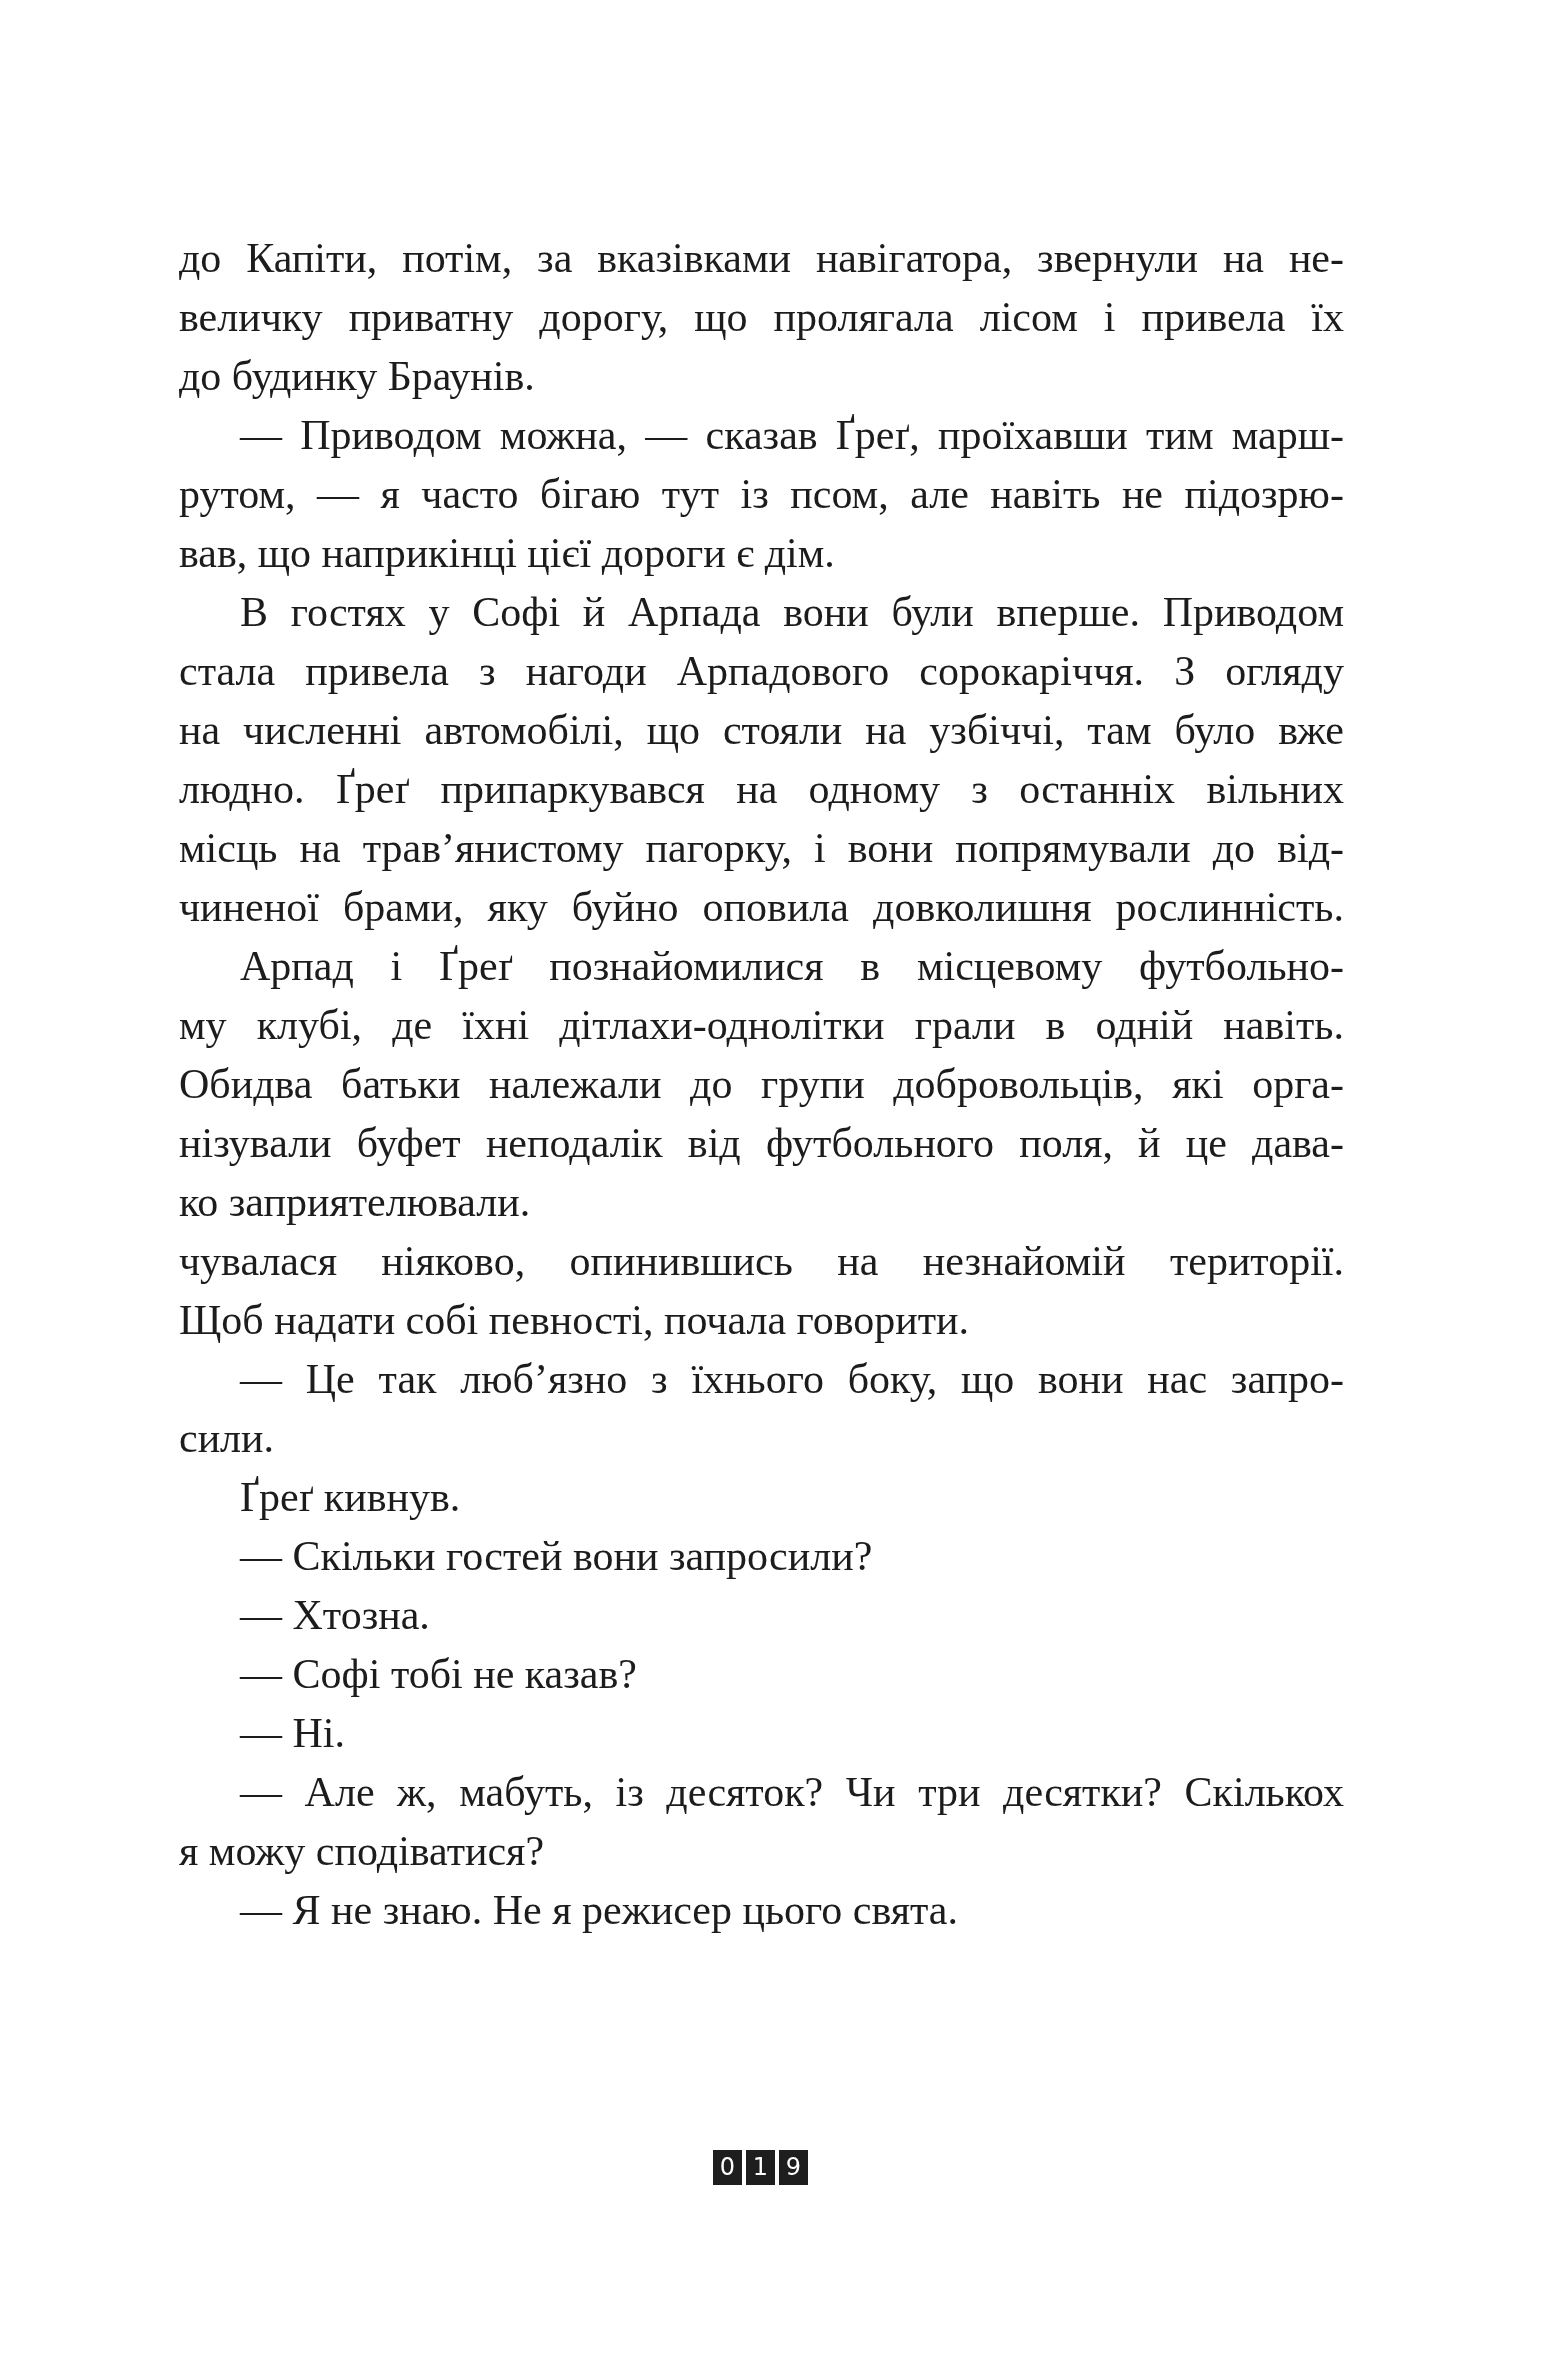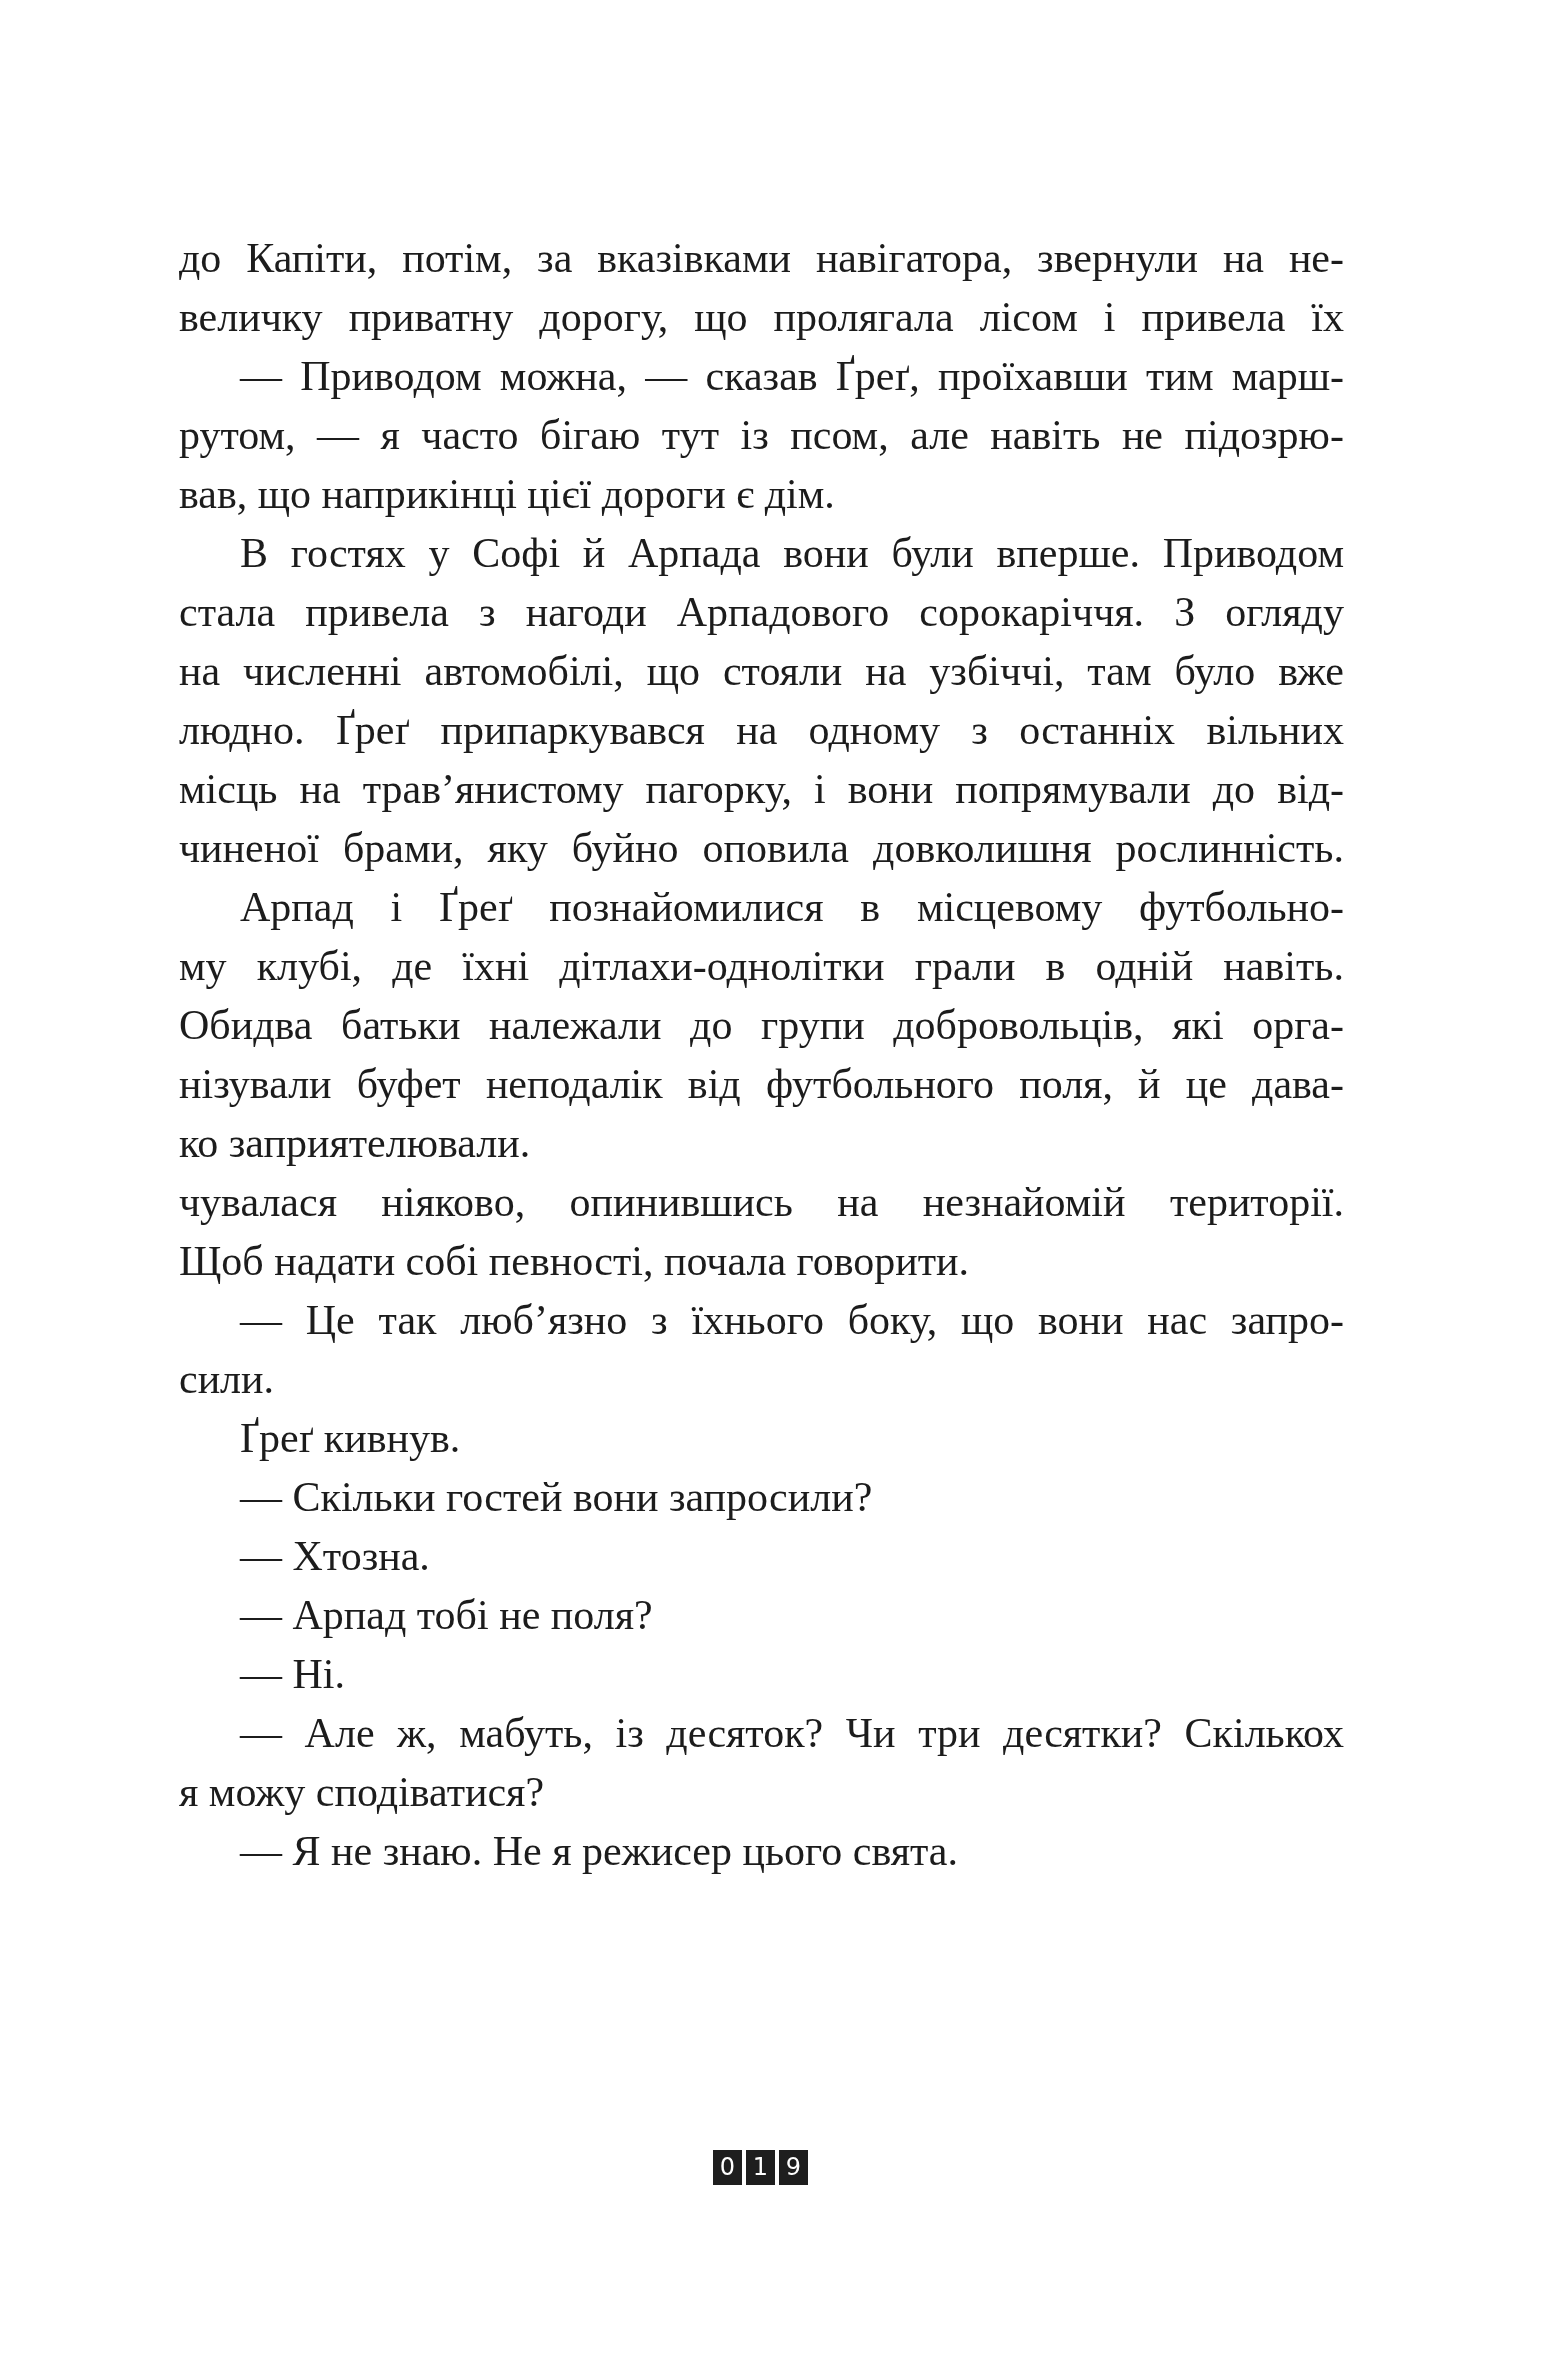--- a/index.html
+++ b/index.html
@@ -44,20 +44,21 @@
     text-align: center;
   }
 </style>
 </head>
 <body>
 
 <div class="page">
   <div class="text-block" id="text-block">
       <span class="line">до Капіти, потім, за вказівками навігатора, звернули на не-</span>
       <span class="line">величку приватну дорогу, що пролягала лісом і привела їх</span>
+      <span class="line last">до будинку Браунів.</span>
       <span class="line indent">— Приводом можна, — сказав Ґреґ, проїхавши тим марш-</span>
       <span class="line">рутом, — я часто бігаю тут із псом, але навіть не підозрю-</span>
       <span class="line last">вав, що наприкінці цієї дороги є дім.</span>
       <span class="line indent">В гостях у Софі й Арпада вони були вперше. Приводом</span>
       <span class="line">стала привела з нагоди Арпадового сорокаріччя. З огляду</span>
       <span class="line">на численні автомобілі, що стояли на узбіччі, там було вже</span>
       <span class="line">людно. Ґреґ припаркувався на одному з останніх вільних</span>
       <span class="line">місць на трав’янистому пагорку, і вони попрямували до від-</span>
       <span class="line">чиненої брами, яку буйно оповила довколишня рослинність.</span>
       <span class="line indent">Арпад і Ґреґ познайомилися в місцевому футбольно-</span>
@@ -65,21 +66,21 @@
       <span class="line">Обидва батьки належали до групи добровольців, які орга-</span>
       <span class="line">нізували буфет неподалік від футбольного поля, й це дава-</span>
       <span class="line last">ко заприятелювали.</span>
       <span class="line">чувалася ніяково, опинившись на незнайомій території.</span>
       <span class="line last">Щоб надати собі певності, почала говорити.</span>
       <span class="line indent">— Це так люб’язно з їхнього боку, що вони нас запро-</span>
       <span class="line last">сили.</span>
       <span class="line indent last">Ґреґ кивнув.</span>
       <span class="line indent last">— Скільки гостей вони запросили?</span>
       <span class="line indent last">— Хтозна.</span>
-      <span class="line indent last">— Арпад тобі не поля?</span>
+      <span class="line indent last">— Софі тобі не казав?</span>
       <span class="line indent last">— Ні.</span>
       <span class="line indent">— Але ж, мабуть, із десяток? Чи три десятки? Скількох</span>
       <span class="line last">я можу сподіватися?</span>
       <span class="line indent last">— Я не знаю. Не я режисер цього свята.</span>
     </div>
   <div class="page-number">
     <div class="digit">0</div>
     <div class="digit">1</div>
     <div class="digit">9</div>
   </div>

